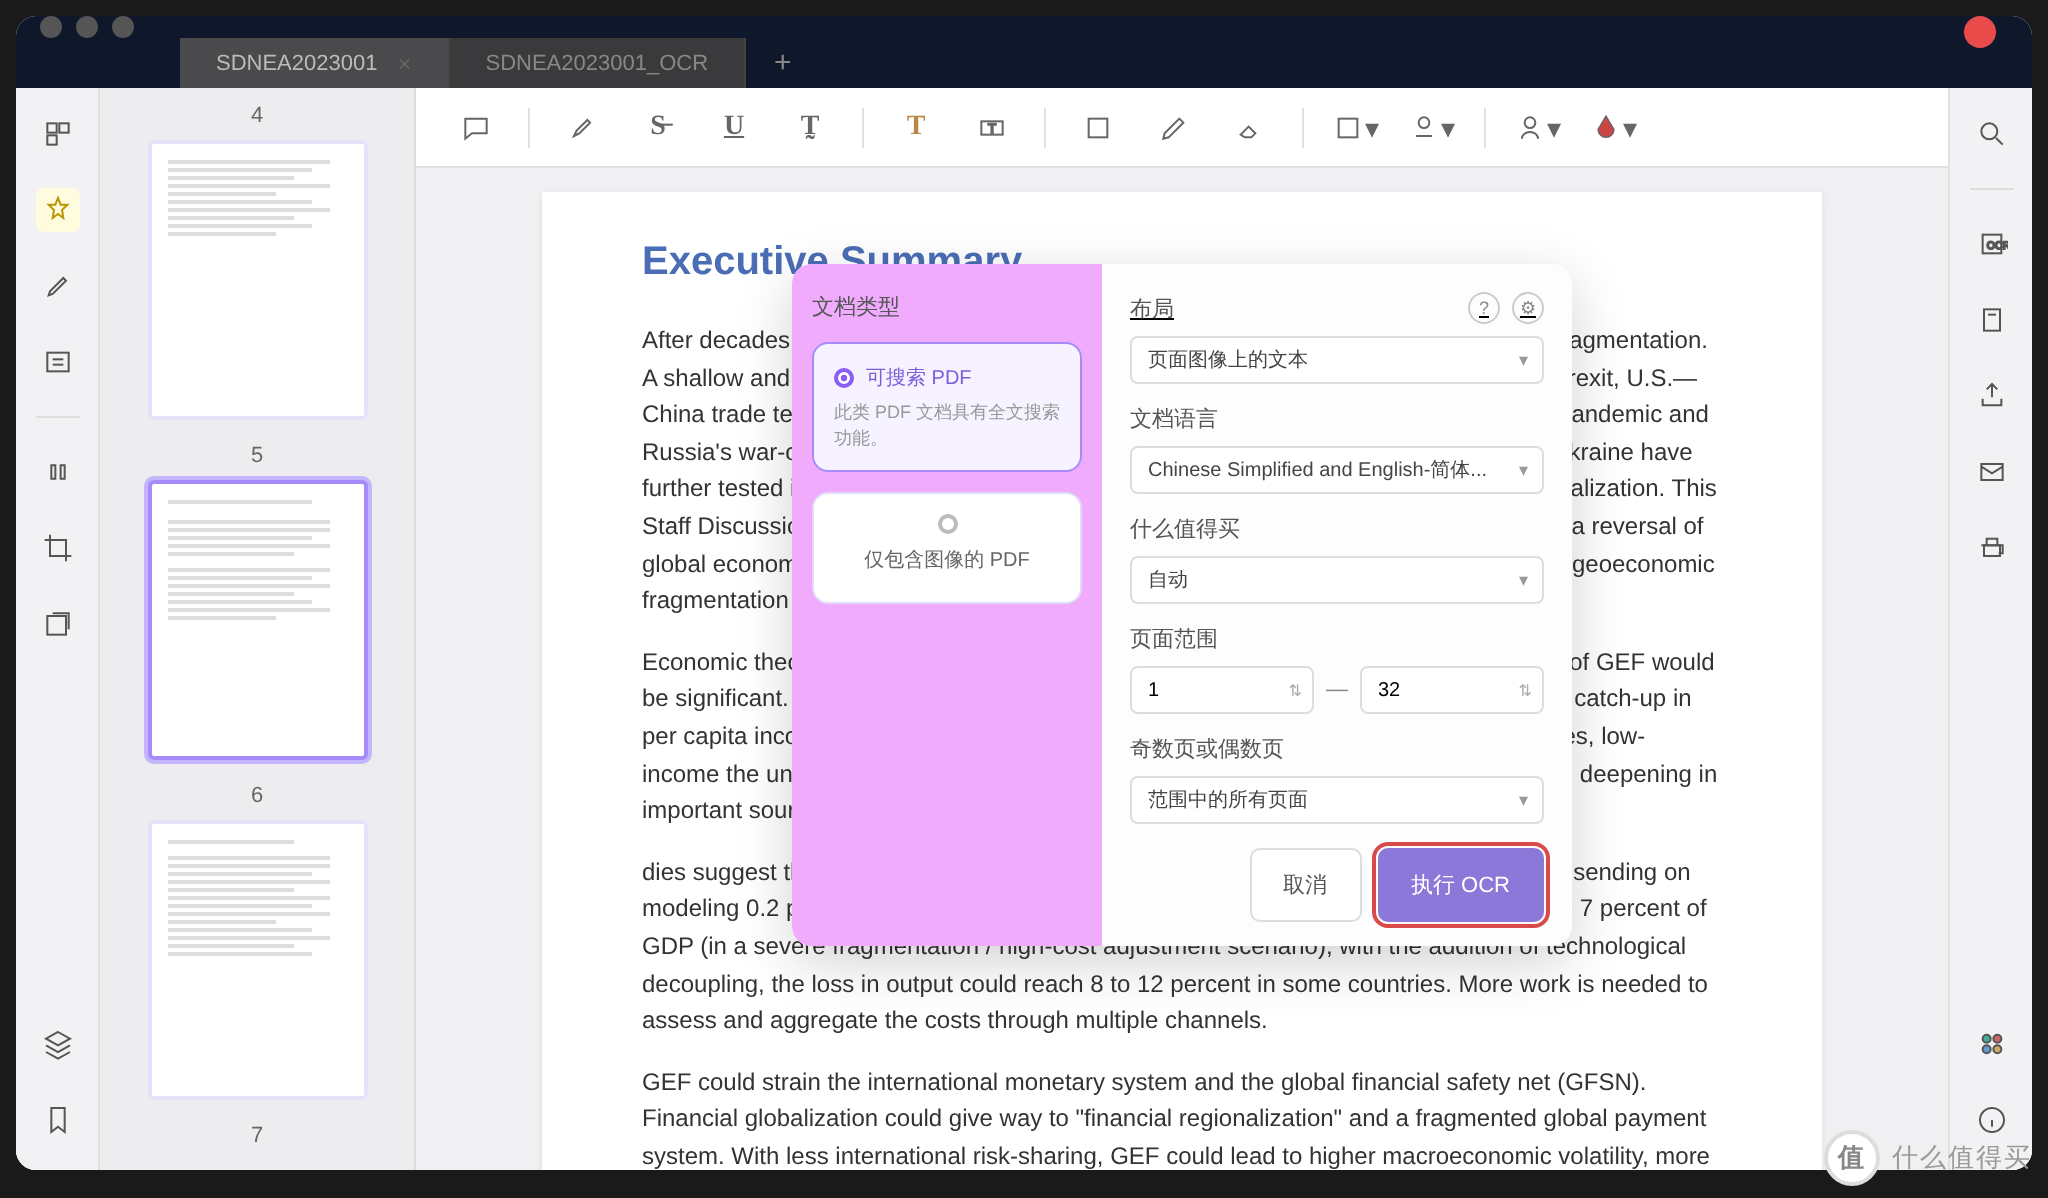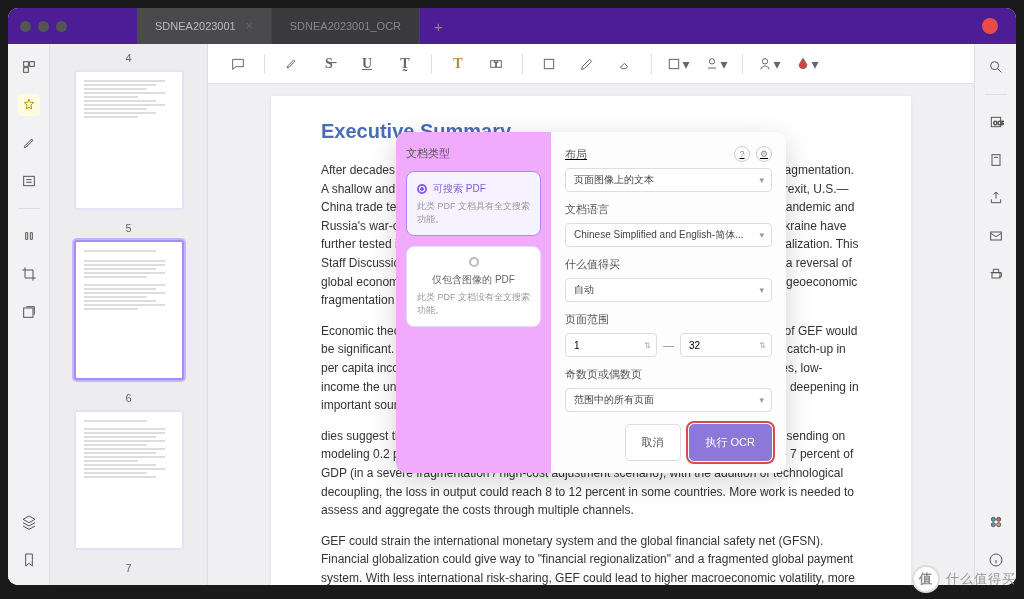--- a/index.html
+++ b/index.html
@@ -1,18 +1,18 @@
 <!DOCTYPE html>
 <html><head>
   <meta charset="utf-8">
   <style>
     * { margin: 0; padding: 0; box-sizing: border-box; font-family: -apple-system, BlinkMacSystemFont, "Segoe UI", sans-serif; }
     body { width: 1024px; height: 599px; background: #1a1a1a; overflow: hidden; position: relative; }
     .window { position: absolute; top: 8px; left: 8px; right: 8px; bottom: 14px; background: #f5f5f7; border-radius: 10px; overflow: hidden; display: flex; flex-direction: column; }
-    .titlebar { height: 36px; background: #4c1d95; display: flex; align-items: center; padding: 0 12px; }
+    .titlebar { height: 36px; background: #0f172a; display: flex; padding: 0 12px; flex-direction: column; }
     .traffic-lights { display: flex; gap: 7px; }
     .traffic-light { width: 11px; height: 11px; border-radius: 50%; background: #555; }
     .tabs { display: flex; margin-left: 70px; height: 100%; align-items: stretch; }
     .tab { padding: 0 18px; display: flex; align-items: center; font-size: 11px; color: #888; background: #3a3a3d; border-right: 1px solid #444; position: relative; }
     .tab.active { background: #4a4a4d; color: #bbb; }
     .tab-close { margin-left: 10px; font-size: 12px; color: #666; }
     .new-tab { padding: 0 14px; display: flex; align-items: center; color: #888; font-size: 15px; }
     .titlebar-badge { position: absolute; right: 18px; width: 16px; height: 16px; border-radius: 50%; background: #e94b4b; }
     .app-body { flex: 1; display: flex; background: #fafafa; overflow: hidden; }
     .left-rail { width: 42px; background: #f2f2f4; border-right: 1px solid #e0e0e0; display: flex; flex-direction: column; align-items: center; padding-top: 12px; gap: 16px; }
@@ -288,21 +288,20 @@
                   <span class="dot"></span>
                   <span>可搜索 PDF</span>
                 </div>
               <div class="doc-type-desc">此类 PDF 文档具有全文搜索功能。</div>
             </div>
             <div class="doc-type-option">
               <div class="doc-type-radio">
                   <span class="dot"></span>
                   <span>仅包含图像的 PDF</span>
                 </div>
-              <div class="doc-type-desc">此类 PDF 文档没有全文搜索功能。</div>
             </div>
           </div>
           <div class="dialog-right">
             <div class="dialog-row-header">
               <div class="dialog-label" style="margin-bottom:0">布局</div>
               <div class="dialog-icons">
                 <div class="dialog-icon-btn">?</div>
                 <div class="dialog-icon-btn">⚙</div>
               </div>
             </div>

